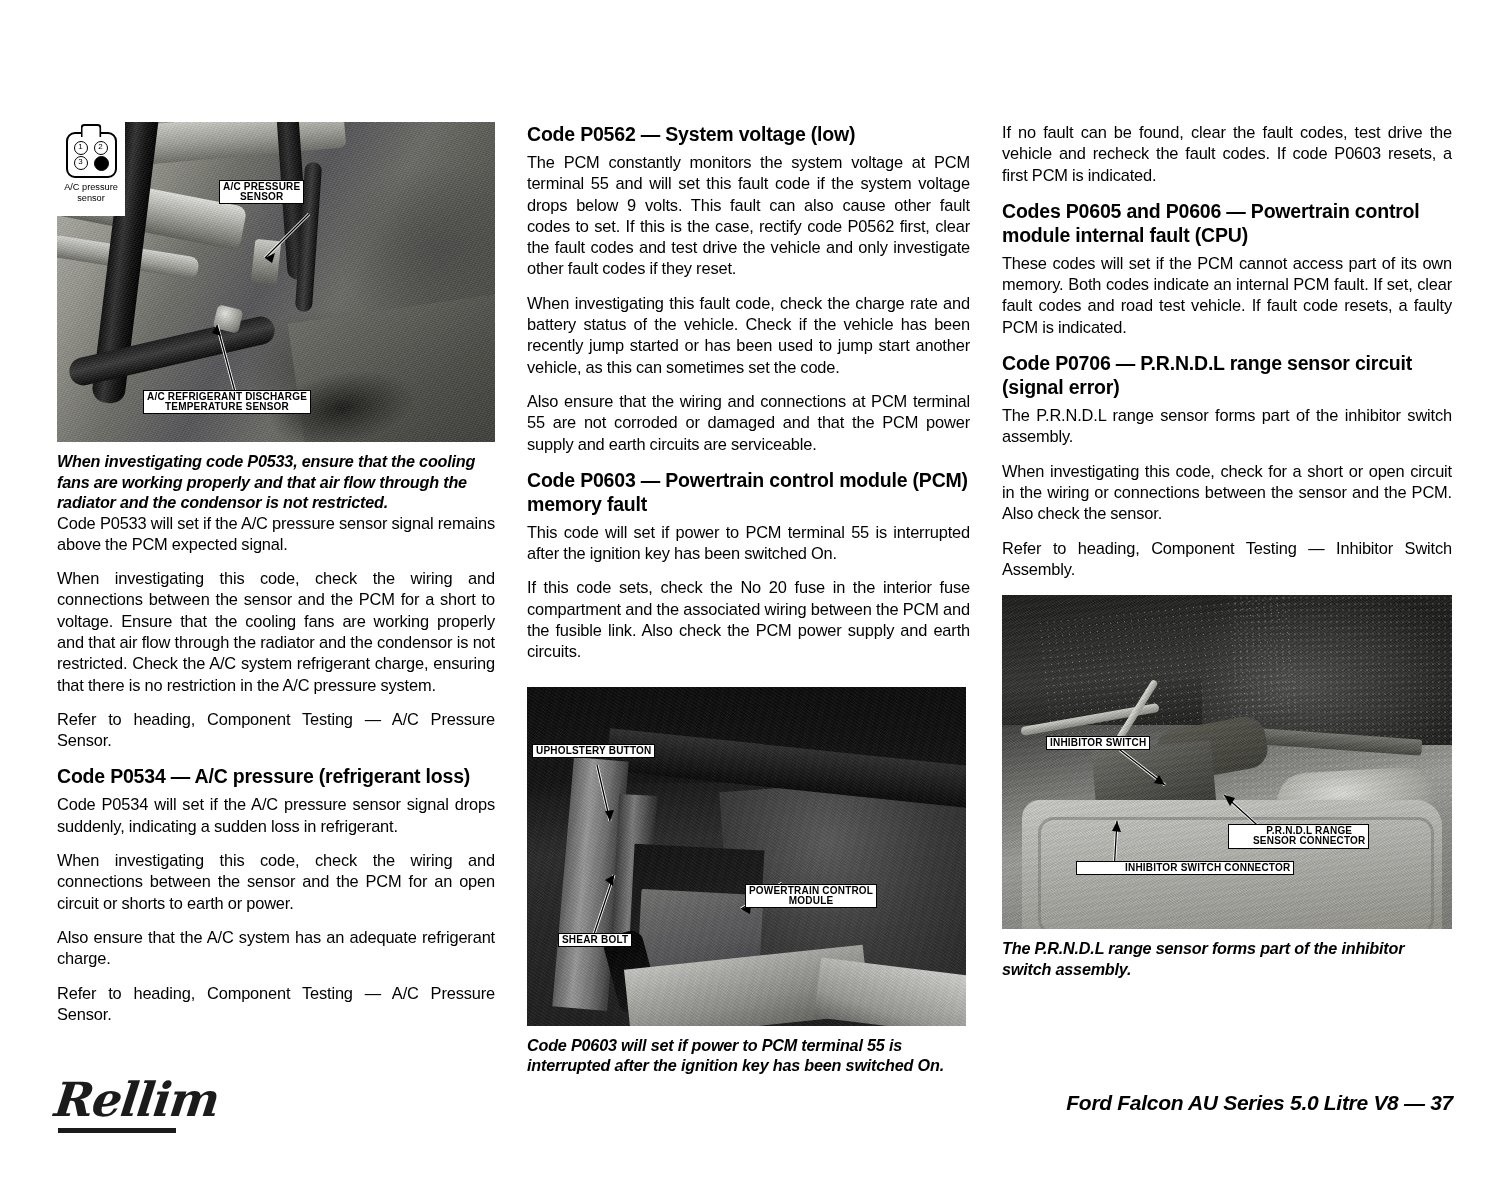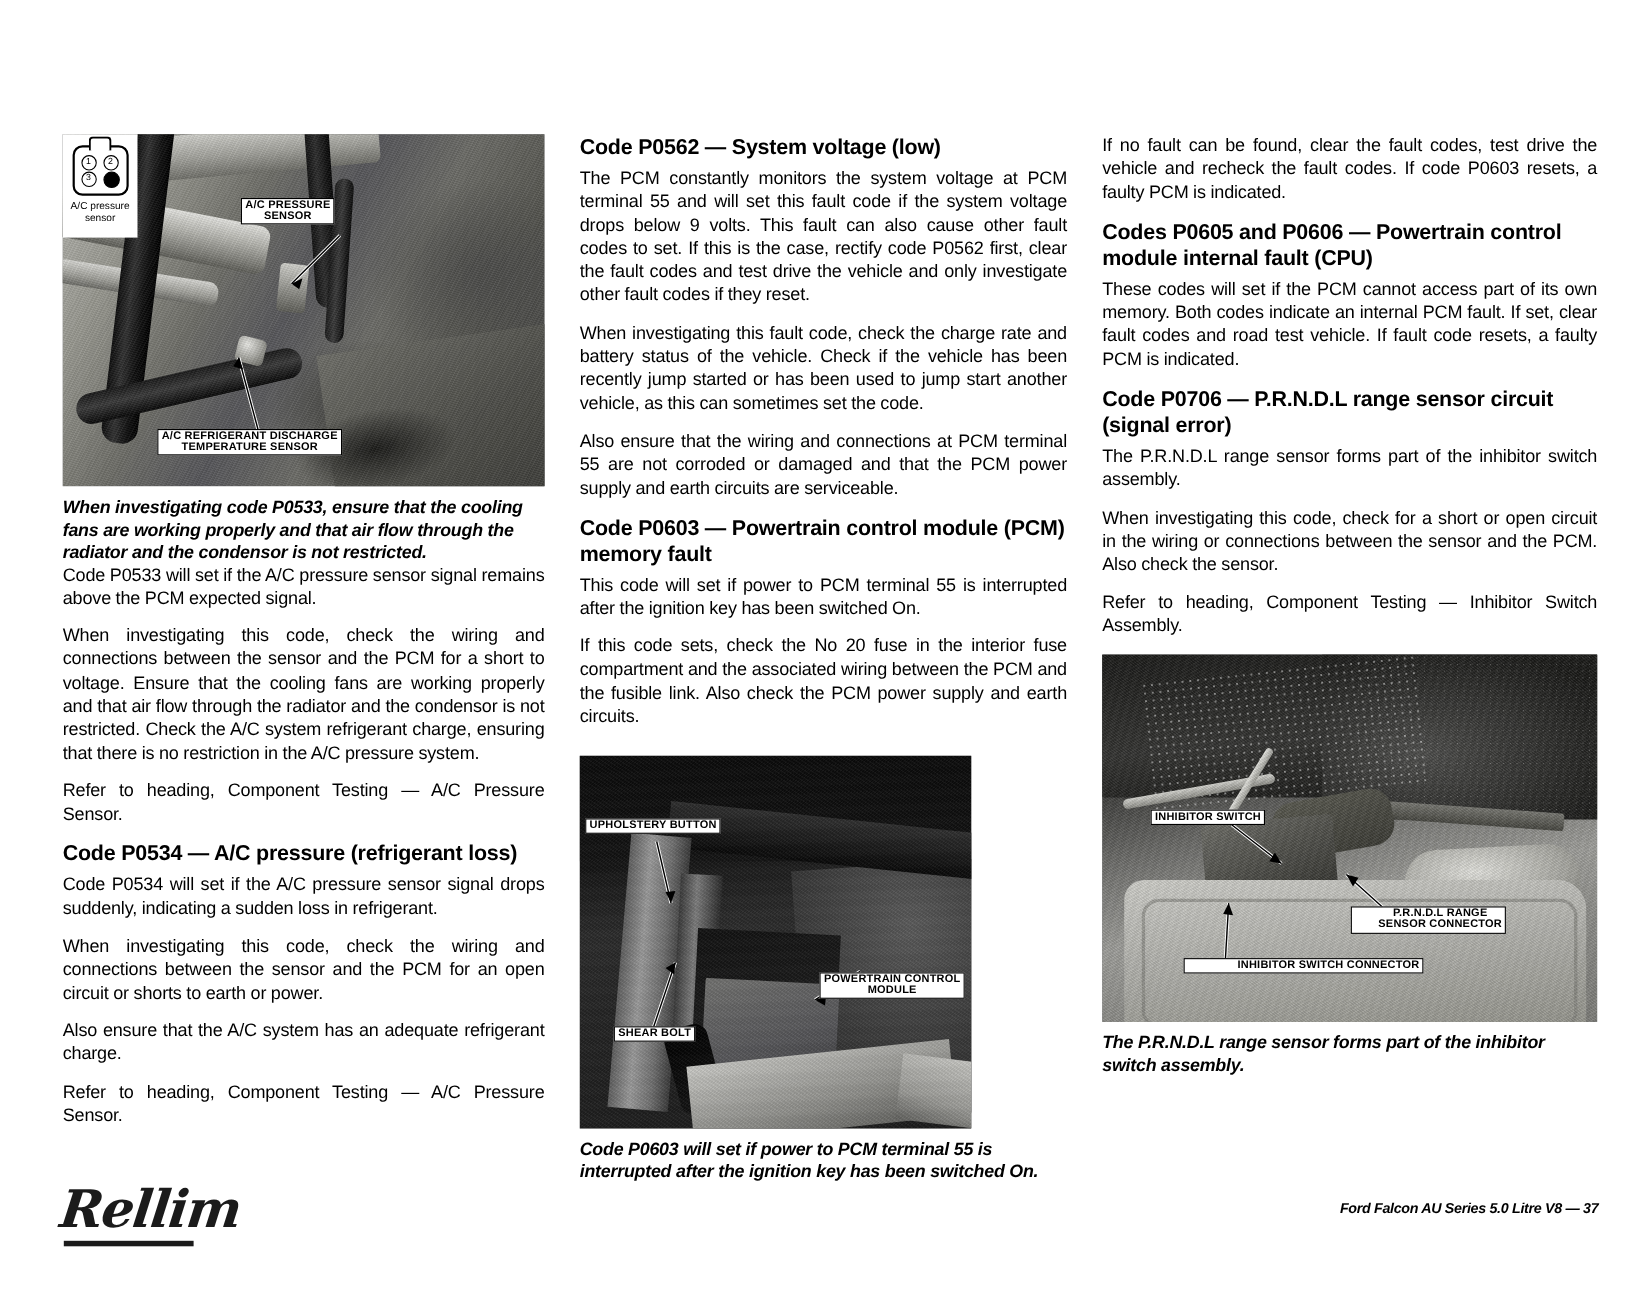--- a/index.html
+++ b/index.html
@@ -224,21 +224,21 @@
   #connector-inset .conn-caption {
     margin-top: 4px;
     text-align: center;
     font-size: 9.2px;
     line-height: 10.5px;
     font-weight: normal;
   }
 
   
   #photo2 {
-    width: 356px;
+    width: 439px;
     height: 339px;
   }
   #photo2 .bg {
     position:absolute; inset:0;
     background:
       linear-gradient(173deg, #101010 0%, #131313 26%, #1a1a1a 30%, #2b2b2b 44%, #242424 62%, #1b1b1b 100%);
   }
   #photo2 .grain {
     position:absolute; inset:0;
     background-image:
@@ -405,21 +405,21 @@
     left: 58px;
     top: 68px;
     width: 118px;
     height: 5px;
     background: #1b1b1b;
   }
   .footer-right {
     position: absolute;
     right: 47px;
     top: 31px;
-    font-size: 13px;
+    font-size: 21px;
     font-weight: bold;
     font-style: italic;
     letter-spacing: -0.3px;
   }
 </style>
 </head>
 <body>
 
 <div class="page">
 
@@ -527,21 +527,21 @@
         <div class="label" style="left:218px; top:174px;margin-top:23px;">POWERTRAIN CONTROL
 MODULE</div>
         <div class="label" style="left:31px; top:246px;">SHEAR BOLT</div>
       </div>
 
       <p class="caption">Code P0603 will set if power to PCM terminal 55 is interrupted after the ignition key has been switched On.</p>
     </div>
 
     <div class="col col--3">
 
-      <p class="body">If no fault can be found, clear the fault codes, test drive the vehicle and recheck the fault codes. If code P0603 resets, a faulty PCM is indicated.</p>
+      <p class="body">If no fault can be found, clear the fault codes, test drive the vehicle and recheck the fault codes. If code P0603 resets, a first PCM is indicated.</p>
 
       <h2 class="code-heading gap-top">Codes P0605 and P0606 — Powertrain control module internal fault (CPU)</h2>
       <p class="body">These codes will set if the PCM cannot access part of its own memory. Both codes indicate an internal PCM fault. If set, clear fault codes and road test vehicle. If fault code resets, a faulty PCM is indicated.</p>
 
       <h2 class="code-heading gap-top">Code P0706 — P.R.N.D.L range sensor circuit (signal error)</h2>
       <p class="body">The P.R.N.D.L range sensor forms part of the inhibitor switch assembly.</p>
       <p class="body">When investigating this code, check for a short or open circuit in the wiring or connections between the sensor and the PCM. Also check the sensor.</p>
       <p class="body">Refer to heading, Component Testing — Inhibitor Switch Assembly.</p>
 
       <div class="photo" id="photo3" style="margin-top:15px;">
@@ -570,21 +570,21 @@
           <line x1="264" y1="238" x2="222" y2="200" stroke="#000" stroke-width="1.3"></line>
           <polygon points="222,200 233,203 228,211" fill="#000"></polygon>
           <line x1="112" y1="277" x2="115" y2="226" stroke="#fff" stroke-width="3"></line>
           <line x1="112" y1="277" x2="115" y2="226" stroke="#000" stroke-width="1.3"></line>
           <polygon points="115,226 119,237 110,236" fill="#000"></polygon>
         </svg>
 
         <div class="label" style="left:44px; top:141px;">INHIBITOR SWITCH</div>
         <div class="label" style="left:226px; top:229px;padding-left:24px;">P.R.N.D.L RANGE
 SENSOR CONNECTOR</div>
-        <div class="label" style="left:74px; top:276px;padding-left:48px;">INHIBITOR SWITCH CONNECTOR</div>
+        <div class="label" style="left:74px; top:266px;padding-left:48px;">INHIBITOR SWITCH CONNECTOR</div>
       </div>
 
       <p class="caption">The P.R.N.D.L range sensor forms part of the inhibitor switch assembly.</p>
     </div>
 
   </div>
 
   <div class="footer">
     <div class="brand">Rellim</div>
     <div class="brand-underline"></div>

